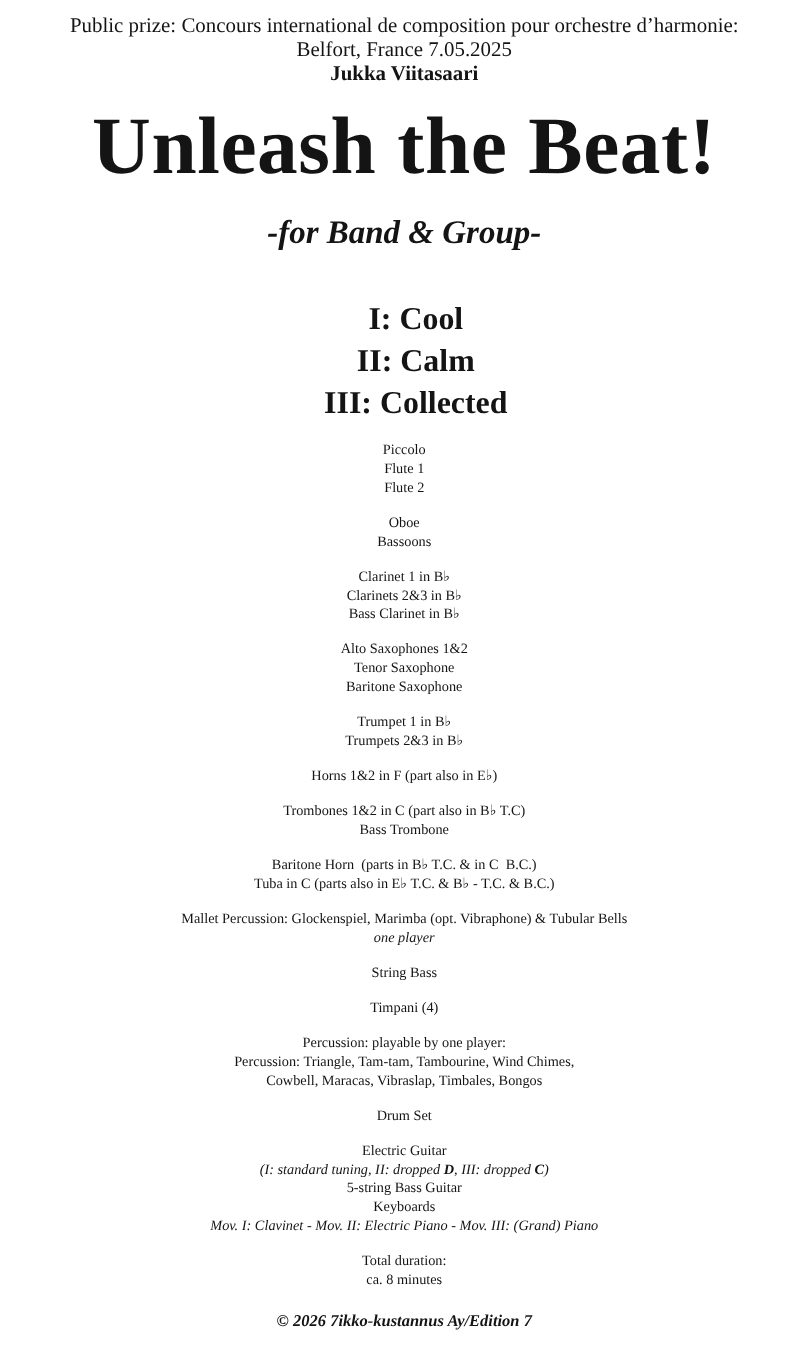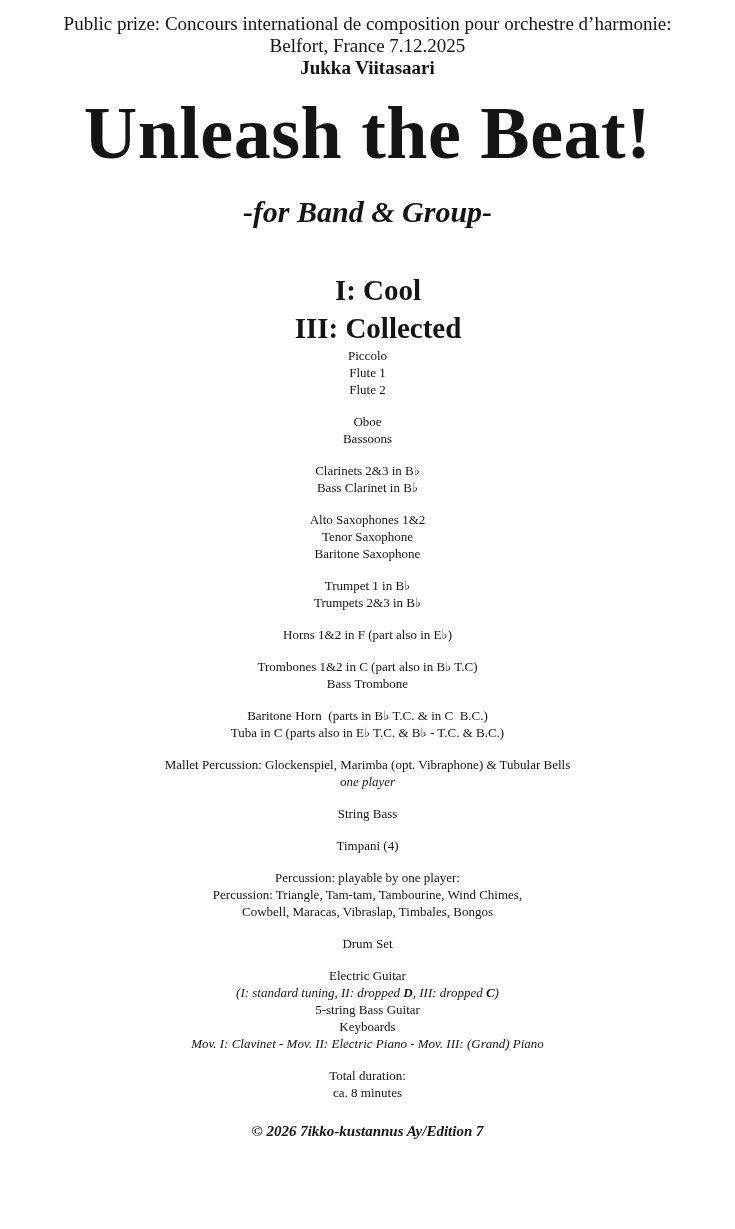--- a/index.html
+++ b/index.html
@@ -45,20 +45,21 @@
   .movements {
     margin-top: 42px;
   }
   .movement {
     font-size: 29px;
     line-height: 38px;
     font-weight: bold;
     padding-left: 21px;
   }
   .instrumentation {
+    margin-top: 15px;
     font-size: 13px;
   }
   .inst-group {
     margin-bottom: 15px;
   }
   .inst-group:last-child { margin-bottom: 0; }
   .inst-line {
     line-height: 17px;
     white-space: pre-wrap;
   }
@@ -71,44 +72,46 @@
     font-weight: bold;
     font-style: italic;
   }
 </style>
 </head>
 <body>
 
 <div class="page">
   <div class="header">
     <div class="header-line">Public prize: Concours international de composition pour orchestre d’harmonie:</div>
-    <div class="header-line">Belfort, France 7.12.2025</div>
+    <div class="header-line">Belfort, France 7.05.2025</div>
     <div class="composer">Jukka Viitasaari</div>
   </div>
 
   <h1 class="work-title">Unleash the Beat!</h1>
 
   <div class="work-subtitle">-for Band &amp; Group-</div>
 
   <div class="movements">
       <div class="movement">I: Cool</div>
+      <div class="movement">II: Calm</div>
       <div class="movement">III: Collected</div>
     </div>
 
   <div class="instrumentation">
       <div class="inst-group">
         <div class="inst-line"><span>Piccolo</span></div>
         <div class="inst-line"><span>Flute 1</span></div>
         <div class="inst-line"><span>Flute 2</span></div>
       </div>
       <div class="inst-group">
         <div class="inst-line"><span>Oboe</span></div>
         <div class="inst-line"><span>Bassoons</span></div>
       </div>
       <div class="inst-group">
+        <div class="inst-line"><span>Clarinet 1 in B♭</span></div>
         <div class="inst-line"><span>Clarinets 2&amp;3 in B♭</span></div>
         <div class="inst-line"><span>Bass Clarinet in B♭</span></div>
       </div>
       <div class="inst-group">
         <div class="inst-line"><span>Alto Saxophones 1&amp;2</span></div>
         <div class="inst-line"><span>Tenor Saxophone</span></div>
         <div class="inst-line"><span>Baritone Saxophone</span></div>
       </div>
       <div class="inst-group">
         <div class="inst-line"><span>Trumpet 1 in B♭</span></div>

